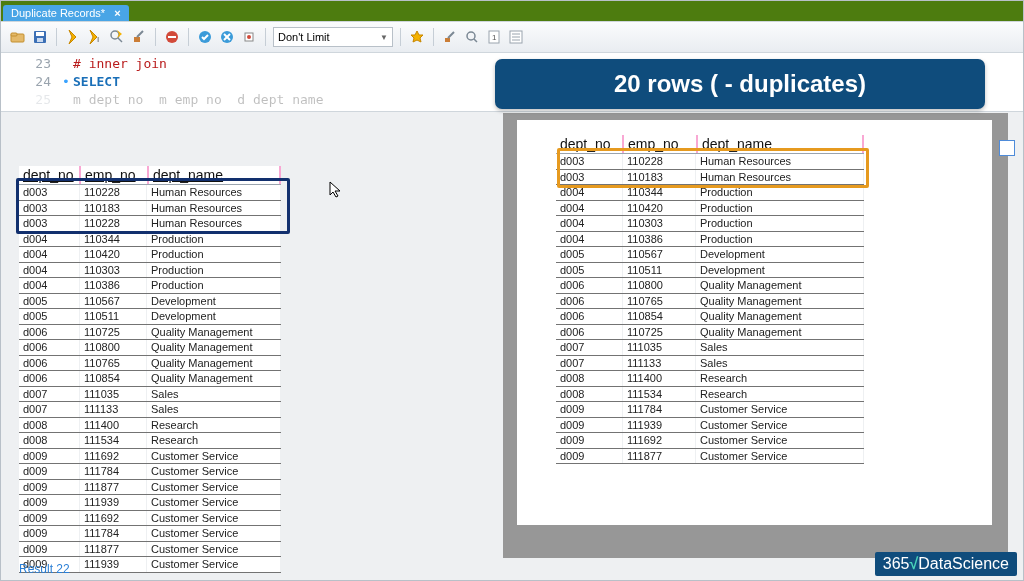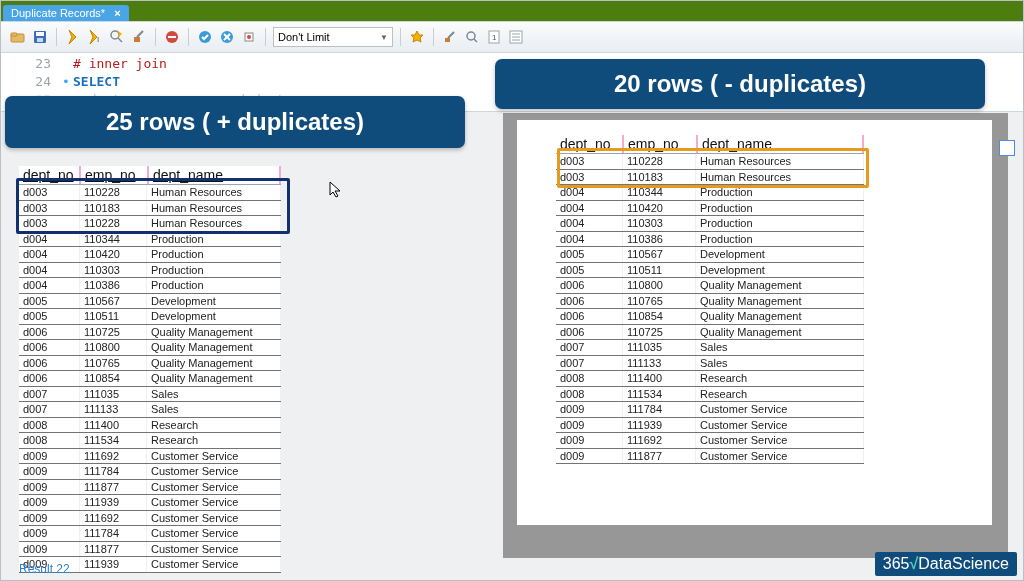--- a/index.html
+++ b/index.html
@@ -183,23 +183,20 @@
         <span class="gut">25</span>
         <span class="mark"></span>
         <span class="code">m dept no  m emp no  d dept name</span>
       </div>
   </div>
 
   <div class="panelR"></div>
   <div class="panelRInner"></div>
   <div class="scrollchipR"></div>
 
-  <div class="banner banner1">
-      <span>25 rows ( + duplicates)</span>
-    </div>
   <div class="banner banner2">
       <span>20 rows ( - duplicates)</span>
     </div>
 
   <div class="gridL">
     <div class="ghead">
       <div class="c-dn">dept_no</div>
       <div class="c-en">emp_no</div>
       <div class="c-nm">dept_name</div>
     </div>

